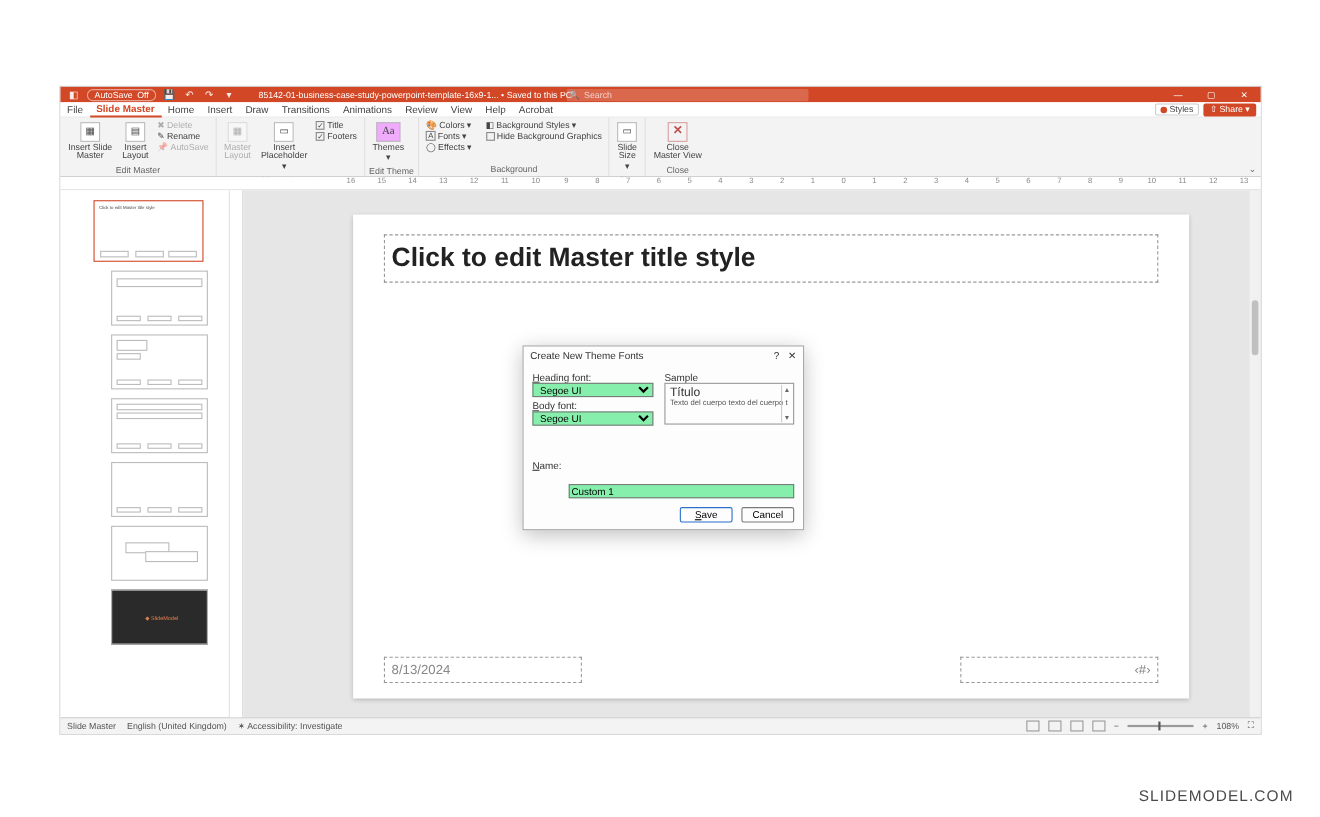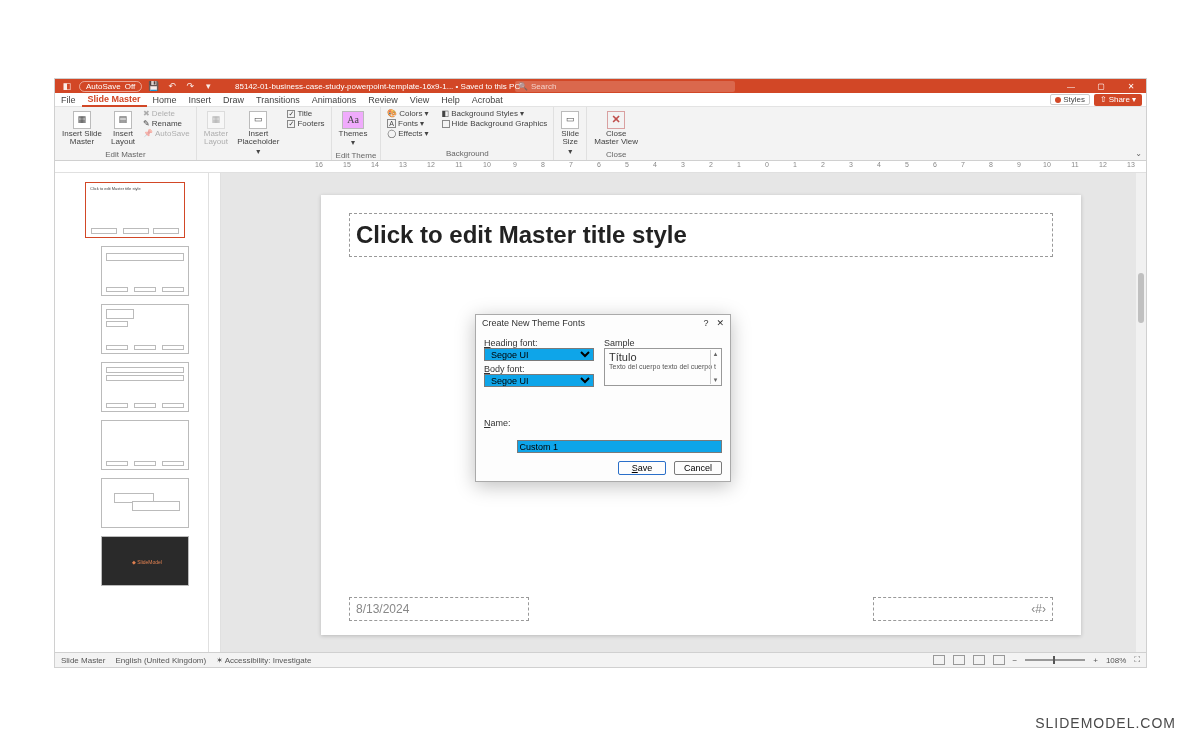--- a/index.html
+++ b/index.html
@@ -75,21 +75,21 @@
 .zoom-slider{width:60px;height:2px;background:#999;position:relative;}
 .zoom-slider .handle{position:absolute;left:28px;top:-3px;width:2px;height:8px;background:#555;}
 
 
 .dialog { position: absolute; left: 420px; top: 235px; width: 256px; background: #fdfdfd; border: 1px solid #aaa; box-shadow: 0 4px 18px rgba(0,0,0,0.25); font-size: 9px; color: #333; z-index: 50; }
 .dialog .dlg-title { height: 16px; display: flex; align-items: center; justify-content: space-between; padding: 0 6px; font-size: 9px; }
 .dialog .dlg-title .right{display:flex;gap:8px;}
 .dialog .dlg-body { padding: 4px 8px 6px; }
 .dialog label { display: block; font-size: 9px; margin-top: 3px; }
 .dialog .underline { text-decoration: underline; }
-.dialog select, .dialog input[type=text] { width: 110px; height: 13px; border: 1px solid #7a7a7a; font-size: 9px; background: #0ea5e9; padding-left: 2px; }
+.dialog select, .dialog input[type=text] { width: 110px; height: 13px; border: 1px solid #7a7a7a; font-size: 9px; background: #86efac; padding-left: 2px; }
 .dialog .row{display:flex;gap:10px;}
 .dialog .sample-box{border:1px solid #999;width:118px;height:38px;padding:2px 4px;font-size:9px;position:relative;}
 .dialog .sample-box .sv{position:absolute;right:1px;top:1px;bottom:1px;width:10px;border-left:1px solid #ccc;display:flex;flex-direction:column;justify-content:space-between;font-size:7px;color:#666;align-items:center;}
 .dialog .name-row{display:flex;align-items:center;gap:6px;margin-top:6px;}
 .dialog .name-input{flex:1;height:13px;border:1px solid #7a7a7a;background:#cfe4f7;font-size:9px;padding-left:2px;margin-top:47px;}
 .dialog .btn-row{display:flex;justify-content:flex-end;gap:8px;margin-top:8px;}
 .dialog button{width:48px;height:14px;border:1px solid #7a7a7a;background:#fdfdfd;font-size:9px;border-radius:2px;}
 .dialog button.primary{border-color:#2a6fc9;}
 
 

